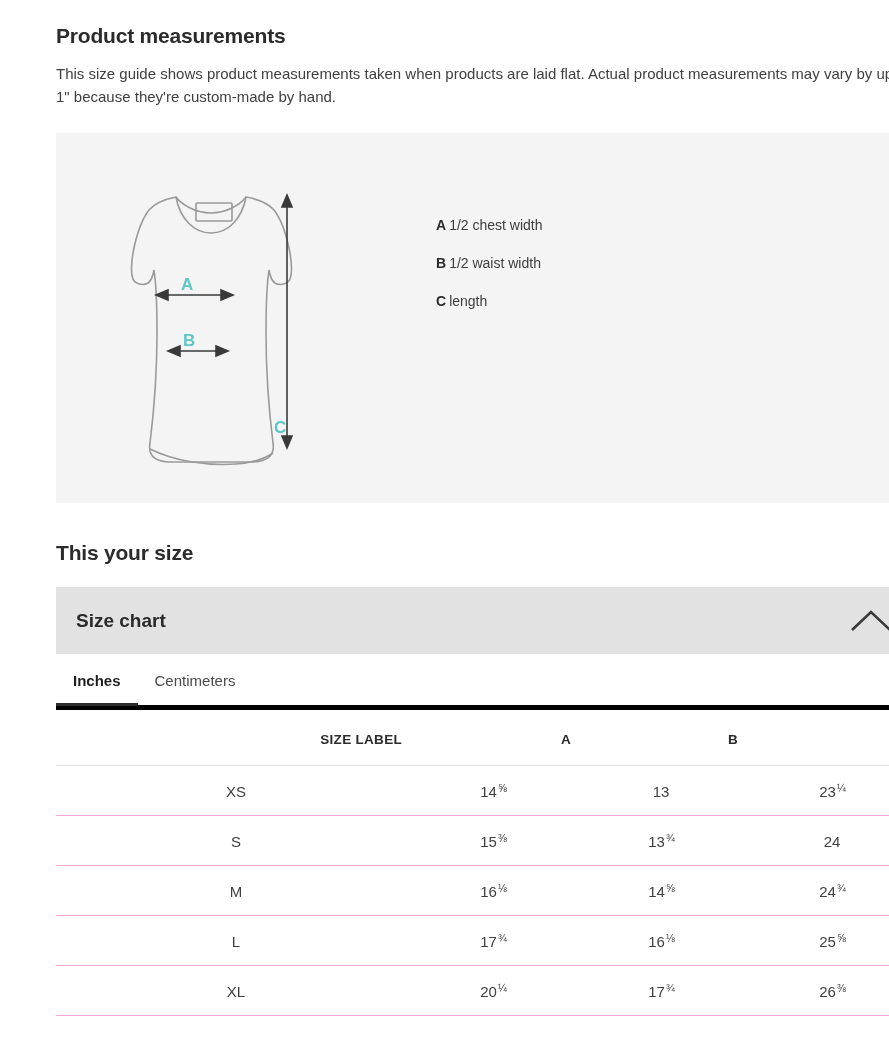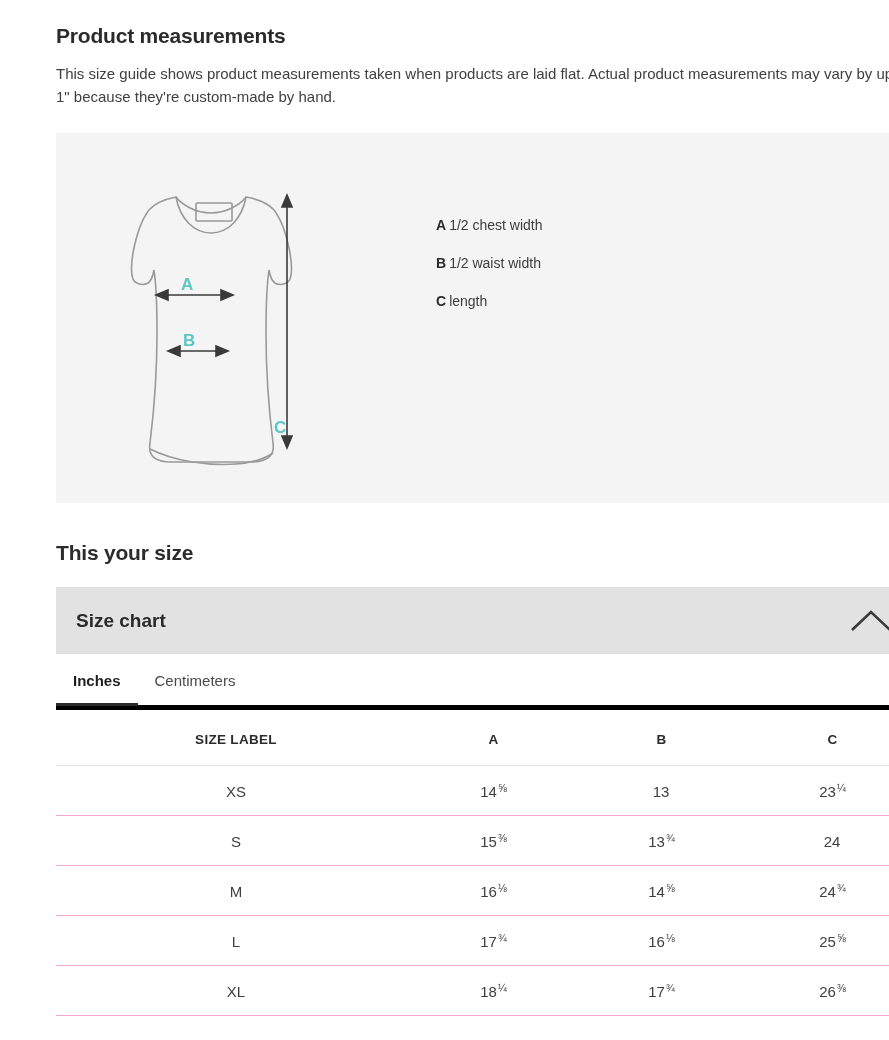--- a/index.html
+++ b/index.html
@@ -127,21 +127,21 @@
     border-bottom: 3px solid #2b2b2b;
   }
 
   
   table.size-table {
     width: 100%;
     border-collapse: collapse;
     table-layout: fixed;
   }
   table.size-table th {
-    text-align: center;
+    text-align: right;
     font-size: 13.5px;
     font-weight: bold;
     color: #2b2b2b;
     letter-spacing: 0.3px;
     padding: 22px 0 18px 14px;
     border-bottom: 1px solid #e0e0e0;
   }
   table.size-table td {
     text-align: center;
     font-size: 15px;
@@ -285,21 +285,21 @@
           <td><span>24</span><sup class="frac">¾</sup></td>
         </tr>
         <tr>
           <td>L</td>
           <td><span>17</span><sup class="frac">¾</sup></td>
           <td><span>16</span><sup class="frac">⅛</sup></td>
           <td><span>25</span><sup class="frac">⅝</sup></td>
         </tr>
         <tr>
           <td>XL</td>
-          <td><span>18</span><sup class="frac">¼</sup></td>
+          <td><span>20</span><sup class="frac">¼</sup></td>
           <td><span>17</span><sup class="frac">¾</sup></td>
           <td><span>26</span><sup class="frac">⅜</sup></td>
         </tr>
       </tbody>
     </table>
   </div>
 
 </div>
 
 </body></html>

